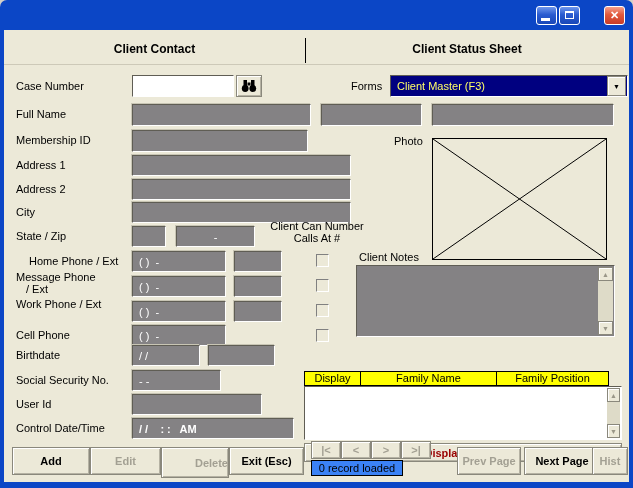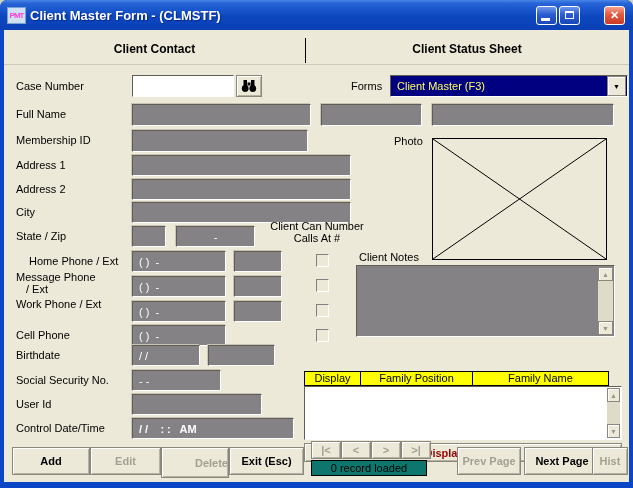--- a/index.html
+++ b/index.html
@@ -46,35 +46,31 @@
   .sbar{position:absolute;right:1px;top:1px;bottom:1px;width:15px;background:#dedbc8;}
   .sbtn{position:absolute;left:0;width:15px;height:14px;background:#ece9d8;border:1px solid #8a887c;
        box-sizing:border-box;box-shadow:inset 1px 1px 0 #fff;font-size:7px;color:#9a9788;
        display:flex;align-items:center;justify-content:center;}
   .famhead{position:absolute;left:300px;top:341px;height:15px;display:flex;}
   .famhead .hc{background:#ffff00;border:1px solid #000;border-left:none;box-sizing:border-box;
        font-size:11px;color:#000;text-align:center;line-height:13px;}
   .famhead .hc:first-child{border-left:1px solid #000;}
   .fambody{position:absolute;left:300px;top:356px;width:318px;height:54px;background:#fff;box-sizing:border-box;
        border:1px solid;border-color:#5f5d54 #fff #fff #5f5d54;}
-  .statbar{position:absolute;left:307px;top:460px;width:116px;height:16px;background:#0f766e;
+  .statbar{position:absolute;left:307px;top:460px;width:92px;height:16px;background:#3b82f6;
        border:1px solid #000;box-sizing:border-box;font-size:11px;color:#000;
        display:flex;align-items:center;justify-content:center;}
   .redtext{color:#990000;}
   .xline{position:absolute;left:0;top:0;width:100%;height:100%;}
 </style>
 </head>
 <body>
 
 <div class="win">
 
-  <div class="titlebar">
-    <div class="appicon">PMT</div>
-    <div class="title">Client Master Form - (CLMSTF)</div>
-  </div>
   <div class="winbtn bmin" style="right:76px;">
     <span class="minglyph"></span>
   </div>
   <div class="winbtn bmax" style="right:53px;">
     <span class="maxglyph"></span>
   </div>
   <div class="winbtn bclose" style="right:8px;">
     <span>✕</span>
   </div>
 
@@ -191,22 +187,22 @@
     <div class="lbl" style="left:12px;top:368px;">User Id</div>
     <div class="gfield" style="left:128px;top:364px;width:130px;height:21px;"></div>
 
     <div class="lbl" style="left:12px;top:392px;text-align:center;">Control Date/Time</div>
     <div class="gfield" style="left:128px;top:388px;width:162px;height:21px;font-weight:bold;">
       <span>/ /    : :   AM</span>
     </div>
 
     <div class="famhead">
       <div class="hc" style="width:57px;">Display No.</div>
+      <div class="hc" style="width:136px;">Family Name</div>
       <div class="hc" style="width:112px;">Family Position</div>
-      <div class="hc" style="width:136px;">Family Name</div>
     </div>
     <div class="fambody">
       <div class="sbar" style="width:13px;">
         <div class="sbtn" style="top:0;width:13px;">▲</div>
         <div class="sbtn" style="bottom:0;top:auto;width:13px;">▼</div>
       </div>
     </div>
     <div class="btn redtext" style="left:300px;top:413px;width:318px;height:19px;">
       <span>Display Family</span>
     </div>

